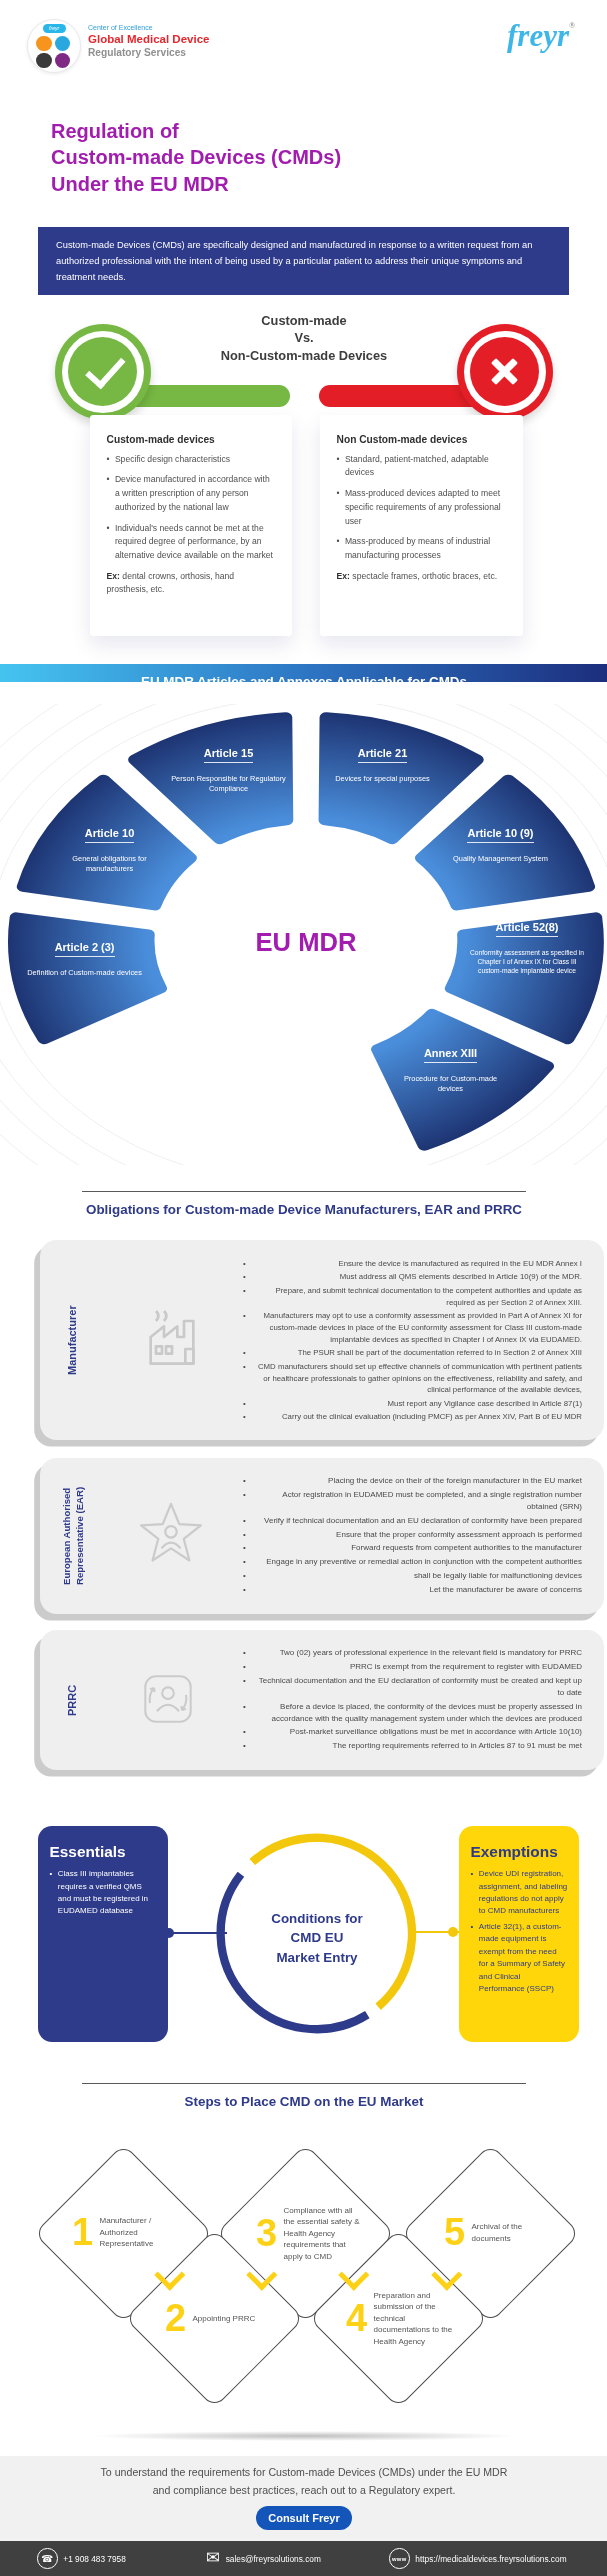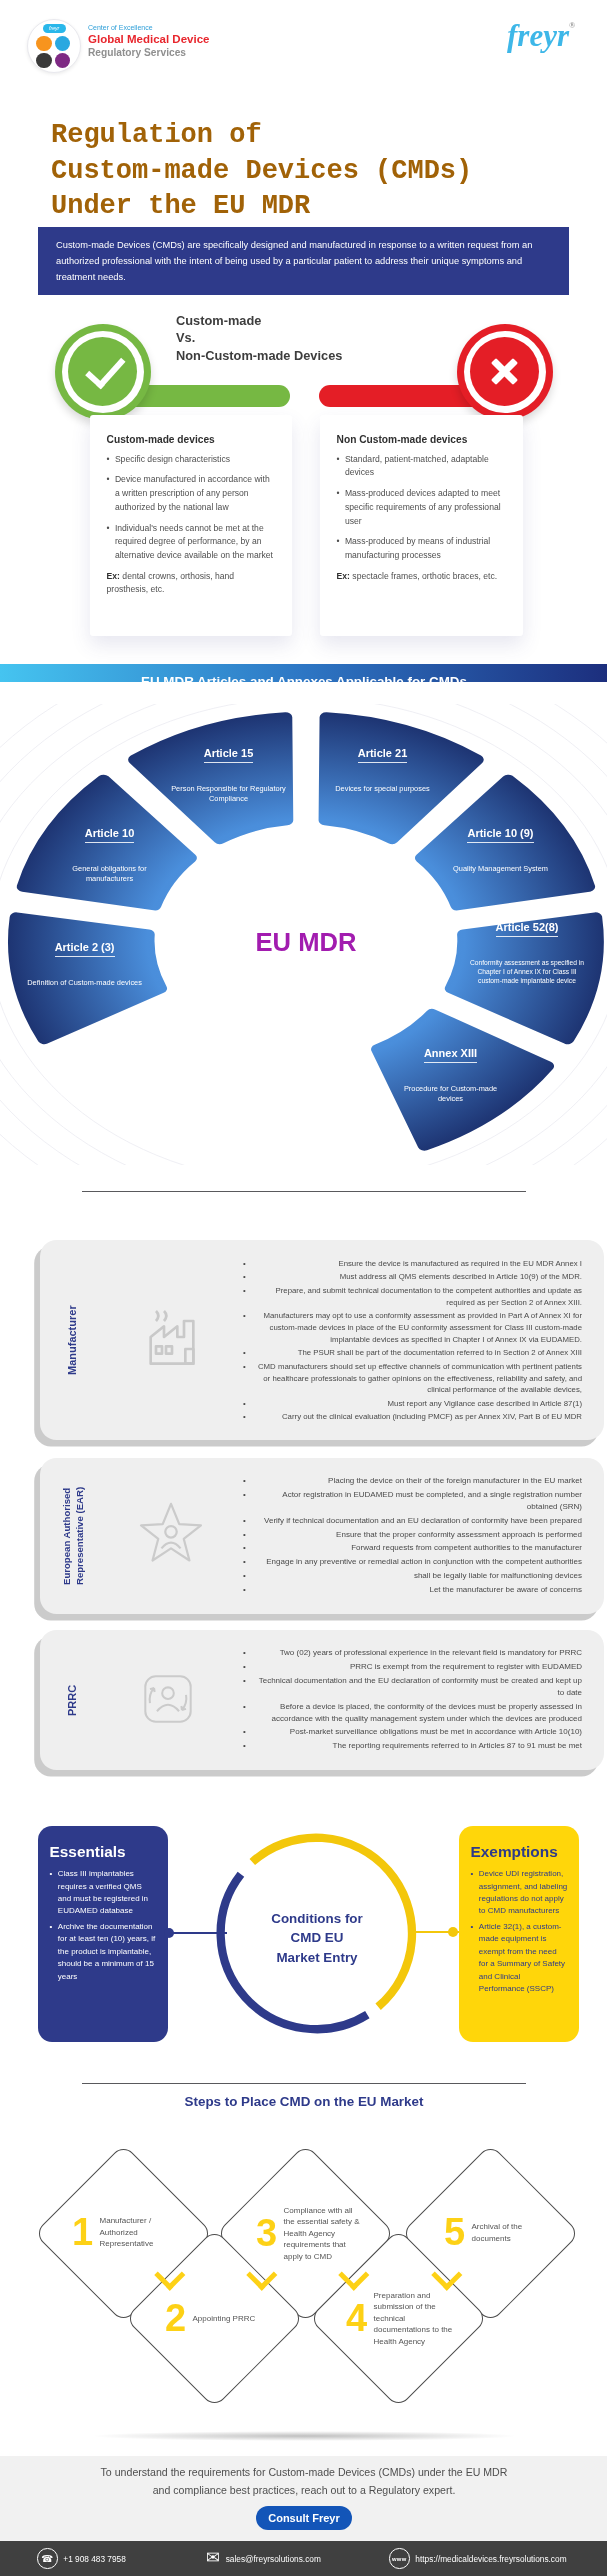--- a/index.html
+++ b/index.html
@@ -14,28 +14,28 @@
              color:#fff;font-size:5.1px;font-style:italic;text-align:center;line-height:9.6px;}
   .lc{position:absolute;width:15.4px;height:15.4px;border-radius:50%;}
   .coe1{position:absolute;left:88px;top:24px;font-size:7px;color:#2f9fd8;}
   .coe2{position:absolute;left:88px;top:33px;font-size:11.5px;font-weight:bold;color:#e8262d;}
   .coe3{position:absolute;left:88px;top:47px;font-size:10.2px;font-weight:bold;color:#8f8f8f;}
   .freyr-logo{position:absolute;left:507px;top:18px;font-family:"Liberation Serif",serif;
               font-style:italic;font-weight:bold;font-size:31px;color:#3eb7e8;}
   .freyr-reg{font-size:8.3px;color:#9a9a9a;vertical-align:18px;font-style:normal;}
 
   
-  .main-title{position:absolute;left:51px;top:118px;font-size:27px;font-weight:bold;color:#a16207;line-height:1.32;font-family:Liberation Mono, monospace;}
+  .main-title{position:absolute;left:51px;top:118px;font-size:20px;font-weight:bold;color:#a21caf;line-height:1.32;}
 
   
   .intro{position:absolute;left:38px;top:227px;width:531px;height:68px;background:#2e3a8a;color:#fff;
          box-sizing:border-box;padding:9.6px 18px;font-size:9.3px;line-height:1.75;}
 
   
-  .vs-head{position:absolute;left:176px;top:312px;width:256px;color:#3d3d3d;
+  .vs-head{position:absolute;left:176px;top:312px;width:256px;text-align:center;color:#3d3d3d;
            font-size:12.8px;font-weight:bold;line-height:1.35;}
   .ribbon{position:absolute;top:385px;height:22.4px;background:#76b843;}
   .circ-outer{position:absolute;top:324px;width:96px;height:96px;border-radius:50%;box-shadow:0 5.1px 9px rgba(0,0,0,.15);}
   .circ-white{position:absolute;left:7px;top:7px;width:82px;height:82px;border-radius:50%;background:#fff;}
   .circ-inner{position:absolute;left:13.4px;top:13.4px;width:69px;height:69px;border-radius:50%;}
   .checkmark{position:absolute;left:19px;top:20.5px;width:31px;height:15.4px;border-left:6.4px solid #fff;
              border-bottom:6.4px solid #fff;transform:rotate(-48deg);}
   .xbar{position:absolute;left:19px;top:31px;width:31px;height:7px;background:#fff;border-radius:1.3px;}
   .cmp-card{position:absolute;top:415px;height:221px;background:#fff;border-radius:3.2px;
             box-shadow:0 9px 19px rgba(70,70,140,.13);box-sizing:border-box;padding:19px 16.6px;}
@@ -44,21 +44,21 @@
   .ex-line{margin-top:6.4px;font-size:8.6px;line-height:1.5;color:#4f4f4f;}
   .exl{font-weight:bold;color:#2f2f2f;}
 
   
   .mdr-banner{position:absolute;left:0;top:664px;width:608px;height:18px;
               background:linear-gradient(90deg,#45c4f0 0%,#2d76c4 50%,#1c2e7d 100%);
               color:#fff;font-size:13.4px;font-weight:bold;text-align:center;line-height:35px;}
 
   
   .petal-label{position:absolute;color:#fff;text-align:center;}
-  .p-title{display:inline-block;font-size:11px;font-weight:bold;padding-bottom:3.2px;margin-bottom:21px;
+  .p-title{display:inline-block;font-size:11px;font-weight:bold;padding-bottom:3.2px;margin-bottom:11px;
            border-bottom:0.6px solid rgba(255,255,255,.85);}
   .p-desc{font-size:7.4px;line-height:1.35;}
   .wheel-center{position:absolute;left:210px;top:926px;width:192px;text-align:center;
                 color:#a21caf;font-size:25.6px;font-weight:bold;line-height:1.3;}
 
   
   .divider{position:absolute;left:82px;width:444px;height:1.3px;background:#59595c;}
   .sec-heading{position:absolute;left:0;width:608px;text-align:center;font-size:13.4px;font-weight:bold;color:#2e3a8a;}
   .ob-card{position:absolute;left:40px;width:564px;background:#efefef;border-radius:16.6px;box-shadow:-5.8px 6.4px 0 #cbcbcb;}
   .vlabel{position:absolute;left:12.8px;top:0;bottom:0;width:38px;display:flex;align-items:center;justify-content:center;
@@ -226,20 +226,21 @@
   <div class="petal-label" style="left:468px;top:921px;width:118px;">
     <div class="p-title">Article 52(8)</div>
     <div class="p-desc" style="font-size:6.7px;">Conformity assessment as specified in Chapter I of Annex IX for Class III custom-made implantable device</div>
   </div>
   <div class="petal-label" style="left:393px;top:1047px;width:115px;">
     <div class="p-title">Annex XIII</div>
     <div class="p-desc">Procedure for Custom-made devices</div>
   </div>
 
   <div class="divider" style="top:1191px;"></div>
+  <div class="sec-heading" style="top:1202px;">Obligations for Custom-made Device Manufacturers, EAR and PRRC</div>
 
   <div class="ob-card" style="top:1240px;height:200px;">
     <div class="vlabel">Manufacturer</div>
     <div class="ob-icon">
       <svg width="80" height="74" viewBox="0 0 120 110" fill="none" stroke="#c9c9c9" stroke-width="4" stroke-linejoin="round">
         <path d="M22 92 V52 l20 -16 v16 l20 -16 v16 h10 V28 h14 v64 Z"></path>
         <rect x="30" y="66" width="9" height="11"></rect>
           <rect x="45" y="66" width="9" height="11"></rect>
         <rect x="74" y="70" width="12" height="22"></rect>
         <path d="M30 28 q7 -8 0 -15 M42 28 q7 -8 0 -15"></path>
@@ -295,21 +296,20 @@
       <div class="brow">Technical documentation and the EU declaration of conformity must be created and kept up to date</div>
       <div class="brow">Before a device is placed, the conformity of the devices must be properly assessed in accordance with the quality management system under which the devices are produced</div>
       <div class="brow">Post-market surveillance obligations must be met in accordance with Article 10(10)</div>
       <div class="brow">The reporting requirements referred to in Articles 87 to 91 must be met</div>
     </div>
   </div>
 
   <div class="cond-card" style="left:38px;width:130px;background:#2e3a8a;color:#fff;">
     <div class="cond-title">Essentials</div>
     <div class="brow">Class III implantables requires a verified QMS and must be registered in EUDAMED database</div>
-    <div class="brow">Archive the documentation for at least ten (10) years, if the product is implantable, should be a minimum of 15 years</div>
   </div>
 
   <div class="cline" style="left:168px;top:1932px;width:59px;background:#2e3a8a;"></div>
   <div class="dot" style="left:164px;top:1928px;background:#2e3a8a;"></div>
 
   <svg class="abs" style="left:211px;top:1831px;" width="211" height="211" viewBox="0 0 330 330">
     <path d="M64.6 48.5 A150 150 0 1 1 261.4 274.9" fill="none" stroke="#f3c70b" stroke-width="13"></path>
     <path d="M244.5 287.2 A150 150 0 0 1 46.8 67.7" fill="none" stroke="#2e3a8a" stroke-width="13"></path>
   </svg>
   <div class="ring-text">

